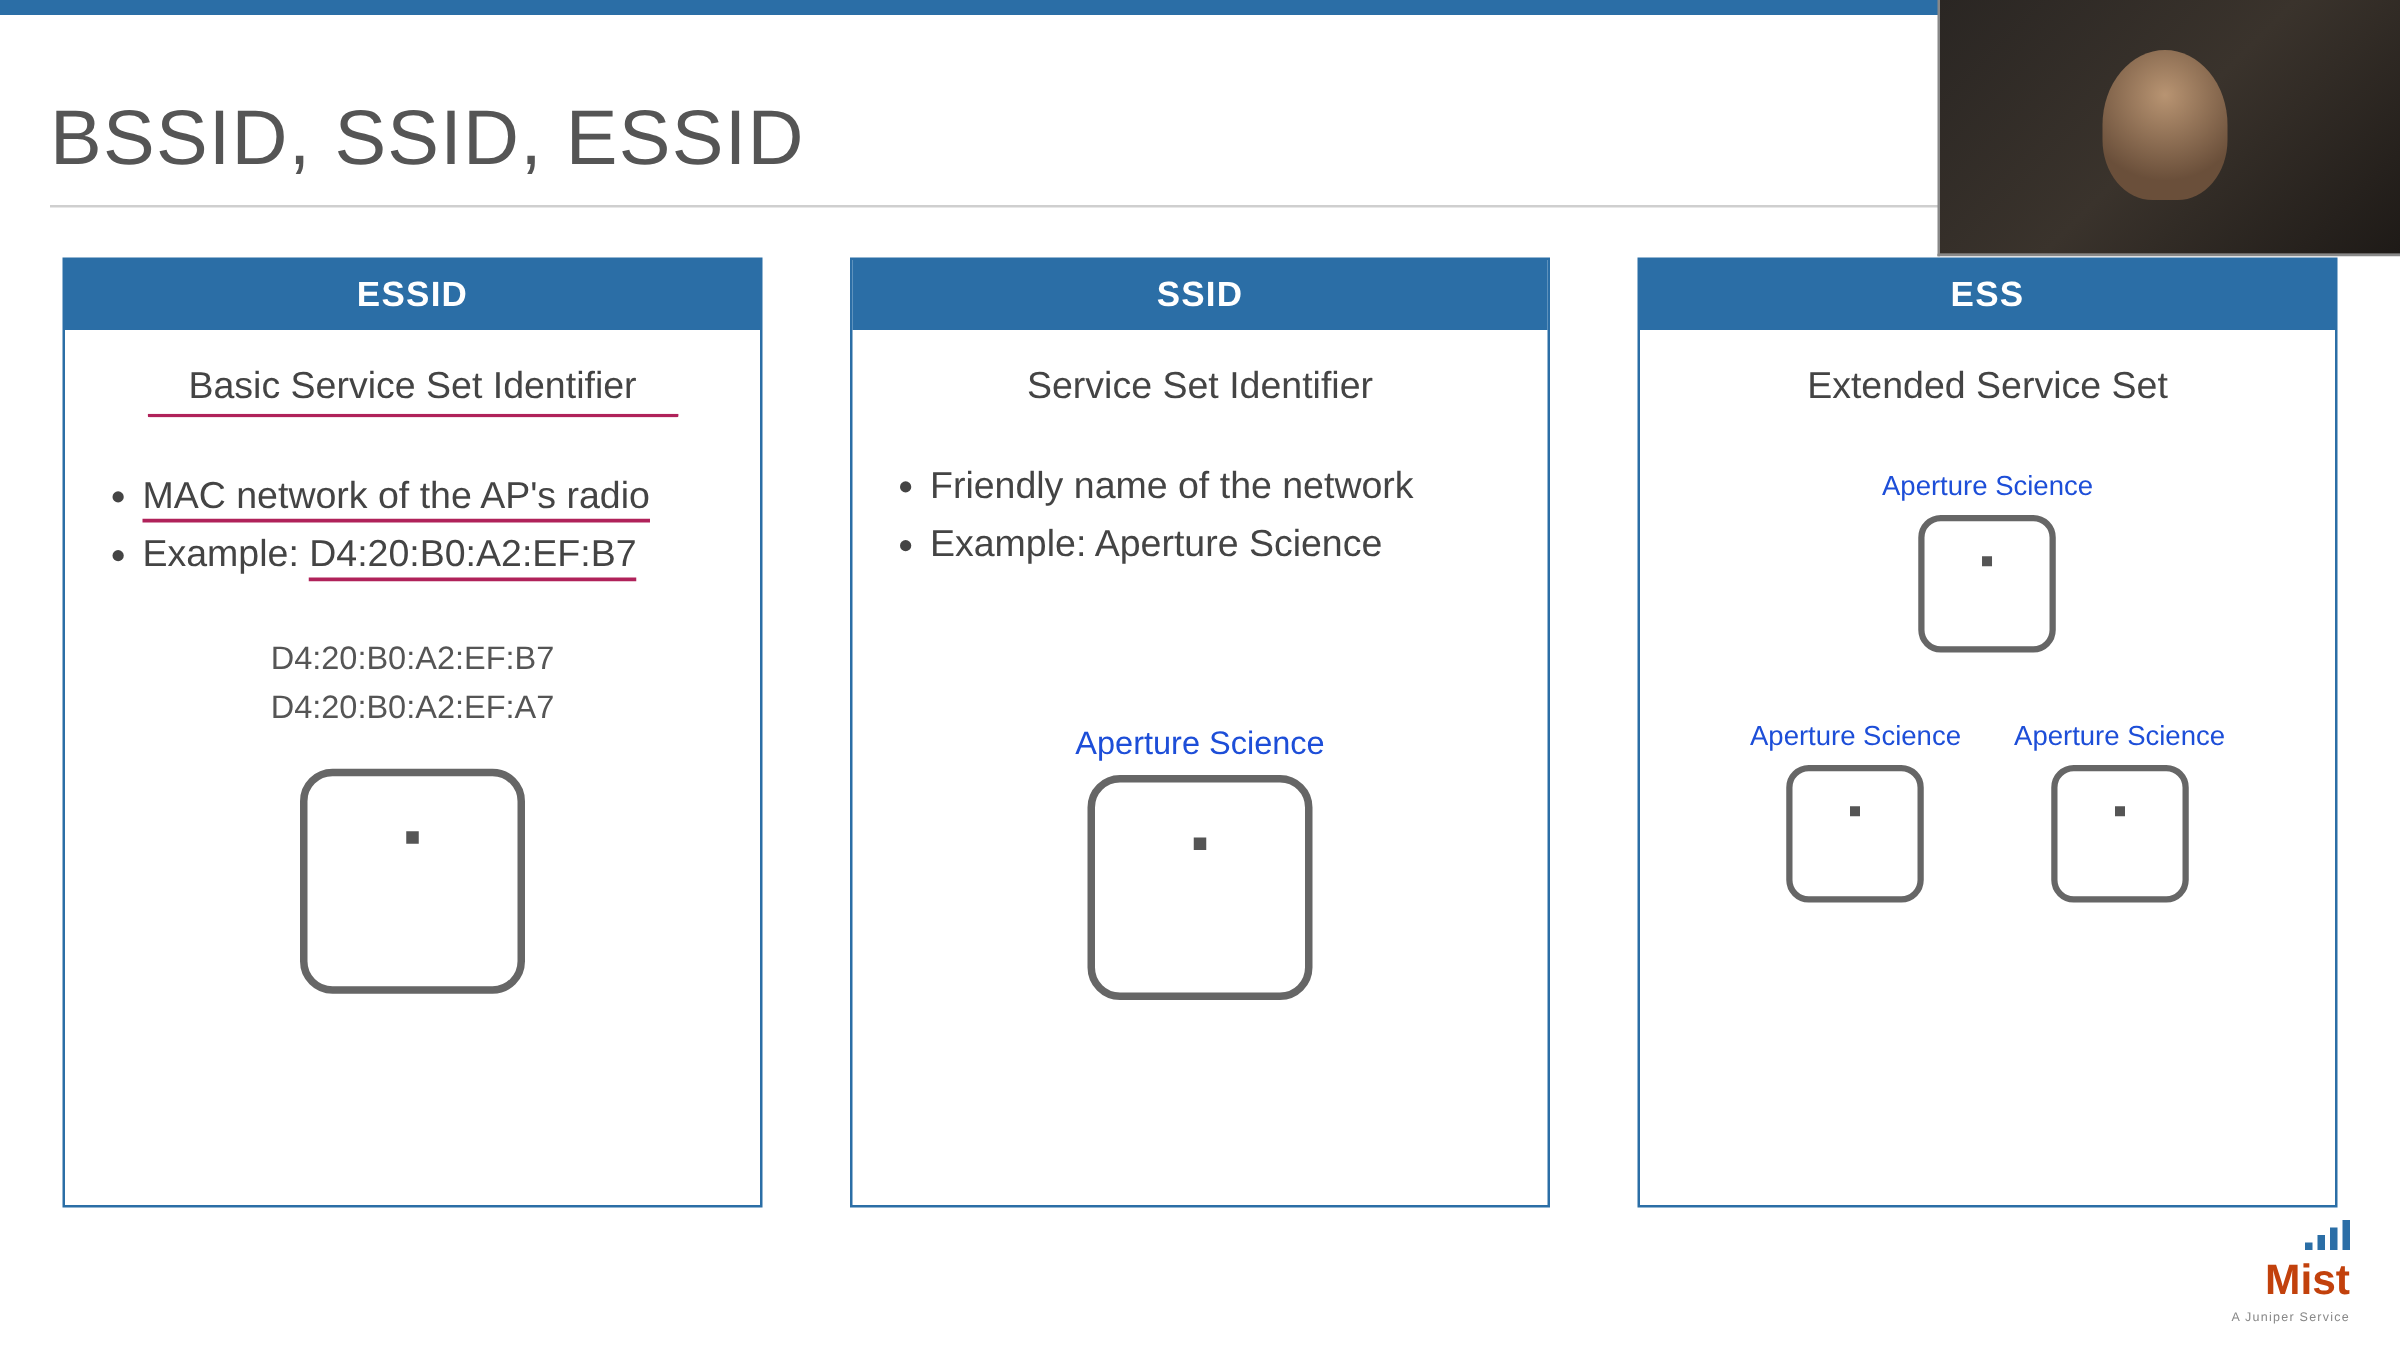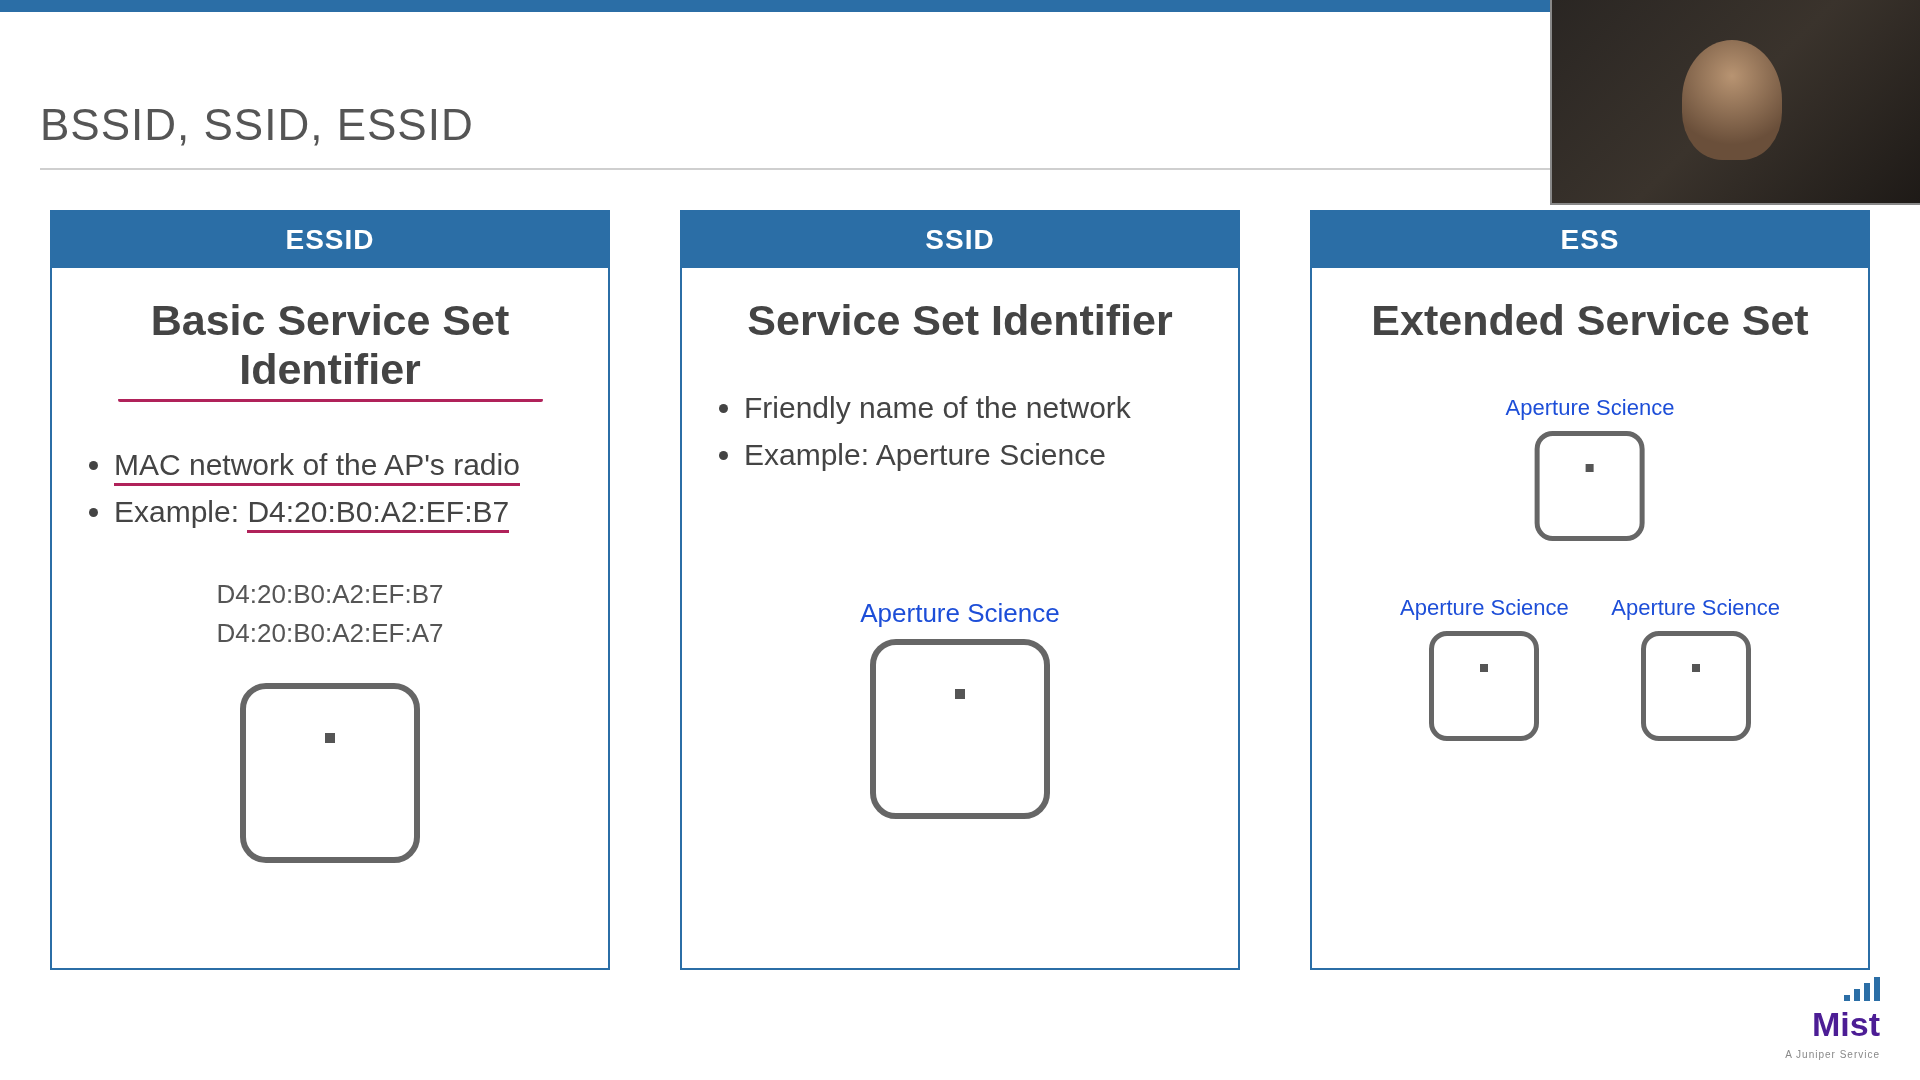--- a/index.html
+++ b/index.html
@@ -11,25 +11,26 @@
     color: #444;
     position: relative;
     overflow: hidden;
   }
   .top-bar {
     height: 12px;
     background: #2b6ea6;
     width: 100%;
   }
   .slide-title {
-    font-size: 44px;
+    font-size: 62px;
     font-weight: 400;
     color: #555;
-    padding: 88px 0 18px 40px;
+    padding: 43px 0 18px 40px;
     letter-spacing: 1px;
+    margin-top: 20px;
   }
   .title-underline {
     height: 2px;
     background: #cfcfcf;
     margin: 0 40px 40px 40px;
   }
   .columns {
     display: flex;
     gap: 70px;
     padding: 0 50px;
@@ -51,22 +52,22 @@
     padding: 12px 0;
     letter-spacing: 1px;
   }
   .card-body {
     padding: 28px 28px 20px 28px;
     flex: 1;
     display: flex;
     flex-direction: column;
   }
   .card-subtitle {
-    font-size: 43px;
-    font-weight: 700;
+    font-size: 30px;
+    font-weight: 400;
     color: #444;
     text-align: center;
     position: relative;
   }
   .underline-red {
     display: block;
     height: 4px;
     margin: 4px auto 0 auto;
     border-bottom: 3px solid #b0225a;
     border-radius: 2px;
@@ -160,21 +161,21 @@
     gap: 4px;
     margin-bottom: 2px;
   }
   .logo-bars span {
     width: 6px; background: #2b6ea6;
     display: inline-block;
   }
   .logo-text {
     font-size: 34px;
     font-weight: 700;
-    color: #4c1d95;
+    color: #c2410c;
   }
   .logo-sub {
     font-size: 10px;
     color: #888;
     letter-spacing: 1px;
   }
 </style>
 </head>
 <body>
 

